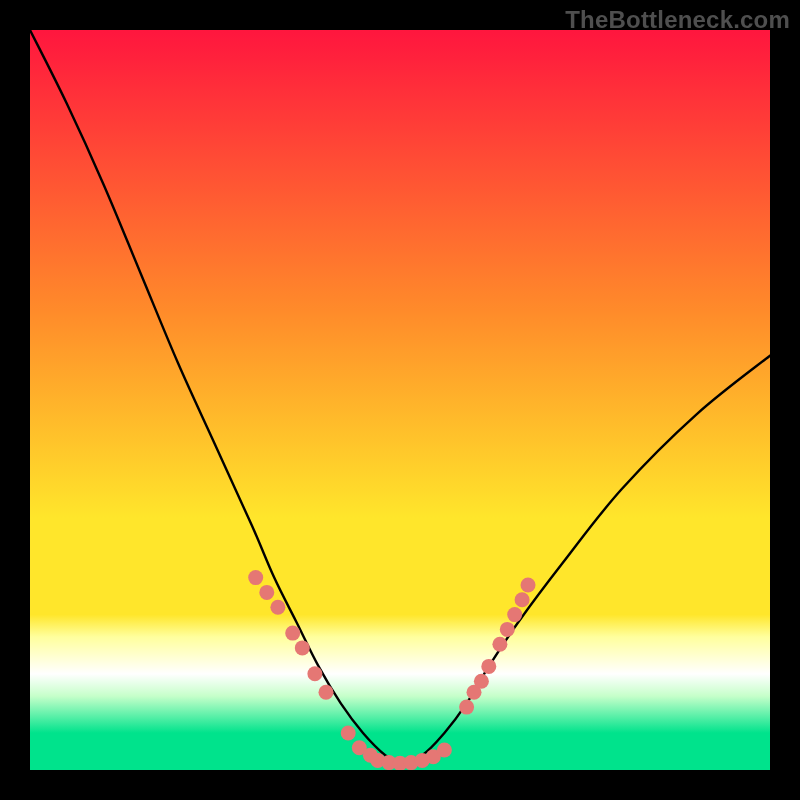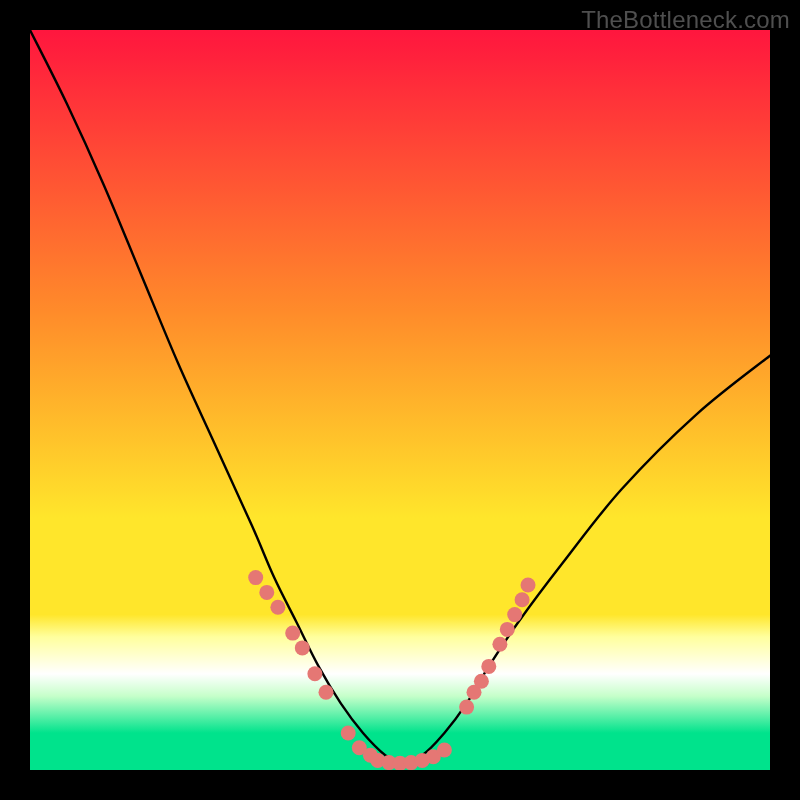--- a/index.html
+++ b/index.html
@@ -26,21 +26,21 @@
     width: 740px;
     height: 740px;
     overflow: hidden;
   }
   .watermark {
     position: absolute;
     top: 6px;
     right: 10px;
     color: #4f4f4f;
     font-size: 24px;
-    font-weight: 400;
+    font-weight: 700;
     letter-spacing: 0.2px;
     z-index: 30;
   }
   svg.fill {
     position: absolute;
     left: 0; top: 0;
     width: 740px;
     height: 740px;
   }
   .curve-layer { z-index: 10; }

